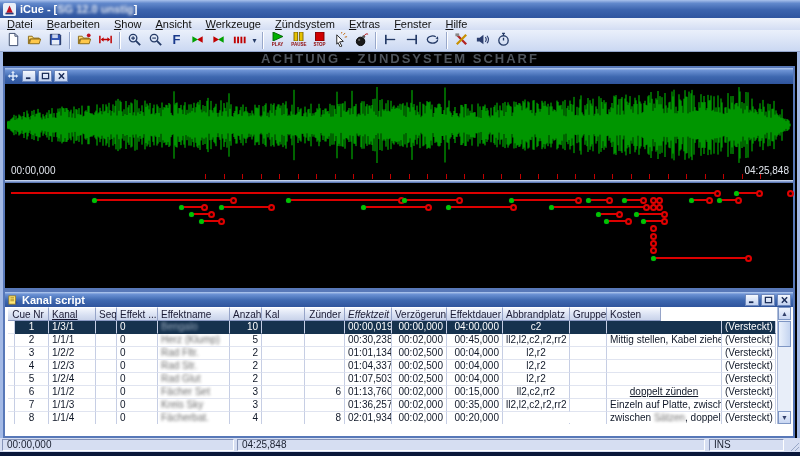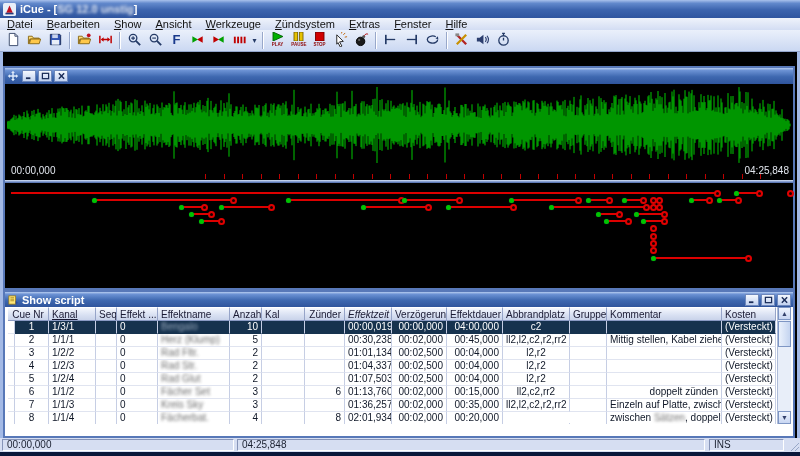--- a/index.html
+++ b/index.html
@@ -262,20 +262,21 @@
     </button>
     <button class="tb">
       <svg viewBox="0 0 16 16" fill="none" stroke="#243A66">
           <circle cx="8" cy="9" r="5" stroke-width="1.4"></circle>
           <path d="M8 9V6M6.5 1.5h3M8 1.5V4" stroke-width="1.4"></path>
         </svg>
     </button>
   </div>
 
   <div class="mdi">
+    <div class="banner">ACHTUNG - ZUNDSYSTEM SCHARF</div>
 
     <div class="win gv">
       <div class="wtitle">
         <span class="wicon">
           <svg viewBox="0 0 16 16" fill="#DCE8FA">
               <path d="M8 1l2.5 3h-5z"></path>
               <path d="M8 15l2.5-3h-5z"></path>
               <path d="M1 8l3-2.5v5z"></path>
               <path d="M15 8l-3-2.5v5z"></path>
               <rect x="7" y="4" width="2" height="8"></rect>
@@ -421,21 +422,21 @@
 
     <div class="win ss">
       <div class="wtitle">
         <span class="wicon">
           <svg viewBox="0 0 16 16">
               <rect x="2.5" y="2.5" width="9" height="11" fill="#FFE87A" stroke="#9A7A10"></rect>
               <path d="M4.5 5h5M4.5 7h5M4.5 9h5" stroke="#9A7A10"></path>
               <path d="M11.5 9l3 2.5-3 2.5z" fill="#2A4A9A"></path>
             </svg>
         </span>
-        <span class="wtext">Show script</span>
+        <span class="wtext">Kanal script</span>
         <span class="wbtns">
           <button class="wbtn">
               <svg viewBox="0 0 10 9">
                 <rect x="1" y="6" width="5" height="2" fill="#1A2C58"></rect>
               </svg>
             </button>
           <button class="wbtn">
               <svg viewBox="0 0 10 9">
                 <rect x="1.5" y="1.5" width="7" height="6" fill="none" stroke="#1A2C58" stroke-width="1.4"></rect>
               </svg>
@@ -455,21 +456,20 @@
             <div class="hcell" style="width: 41px; text-align: left;">Effekt ...</div>
             <div class="hcell" style="width: 72px; text-align: left;">Effektname</div>
             <div class="hcell" style="width: 32px; text-align: right;">Anzahl</div>
             <div class="hcell" style="width: 43px; text-align: left;">Kal</div>
             <div class="hcell" style="width: 40px; text-align: right;">Zünder</div>
             <div class="hcell" style="width: 47px; text-align: right; font-style: italic;">Effektzeit</div>
             <div class="hcell" style="width: 55px; text-align: right;">Verzögerung</div>
             <div class="hcell" style="width: 56px; text-align: right;">Effektdauer</div>
             <div class="hcell" style="width: 67px; ">Abbrandplatz</div>
             <div class="hcell" style="width: 37px; text-align: left;">Gruppe</div>
-            <div class="hcell" style="width: 115px; text-align: left;">Kommentar</div>
             <div class="hcell" style="width: 54px; text-align: left;">Kosten</div>
           </div>
         <div class="tbody">
             <div class="trow sel">
               <div class="gutter"></div>
               <div class="tcell" style="width: 34px; text-align: center;">1</div>
               <div class="tcell" style="width: 47px; text-align: left;">1/3/1</div>
               <div class="tcell" style="width: 21px; text-align: left;"></div>
               <div class="tcell" style="width: 41px; text-align: left;">0</div>
               <div class="tcell" style="width: 72px; text-align: left;"><span class="redacted">Bengalo</span></div>
@@ -564,21 +564,21 @@
               <div class="tcell" style="width: 41px; text-align: left;">0</div>
               <div class="tcell" style="width: 72px; text-align: left;"><span class="redacted">Fächer Set</span></div>
               <div class="tcell" style="width: 32px; text-align: right;">3</div>
               <div class="tcell" style="width: 43px; text-align: left;"></div>
               <div class="tcell" style="width: 40px; text-align: right;">6</div>
               <div class="tcell" style="width: 47px; text-align: right;">01:13,760</div>
               <div class="tcell" style="width: 55px; text-align: right;">00:02,000</div>
               <div class="tcell" style="width: 56px; text-align: right;">00:15,000</div>
               <div class="tcell" style="width: 67px; text-align: center;">ll2,c2,rr2</div>
               <div class="tcell" style="width: 37px; text-align: left;"></div>
-              <div class="tcell" style="width: 115px; text-align: right;">doppelt zünden</div>
+              <div class="tcell" style="width: 115px; text-align: center; text-decoration: underline;">doppelt zünden</div>
               <div class="tcell" style="width: 54px; text-align: left;">(Versteckt)</div>
             </div>
             <div class="trow">
               <div class="gutter"></div>
               <div class="tcell" style="width: 34px; text-align: center;">7</div>
               <div class="tcell" style="width: 47px; text-align: left;">1/1/3</div>
               <div class="tcell" style="width: 21px; text-align: left;"></div>
               <div class="tcell" style="width: 41px; text-align: left;">0</div>
               <div class="tcell" style="width: 72px; text-align: left;"><span class="redacted">Kreis Sky</span></div>
               <div class="tcell" style="width: 32px; text-align: right;">3</div>

